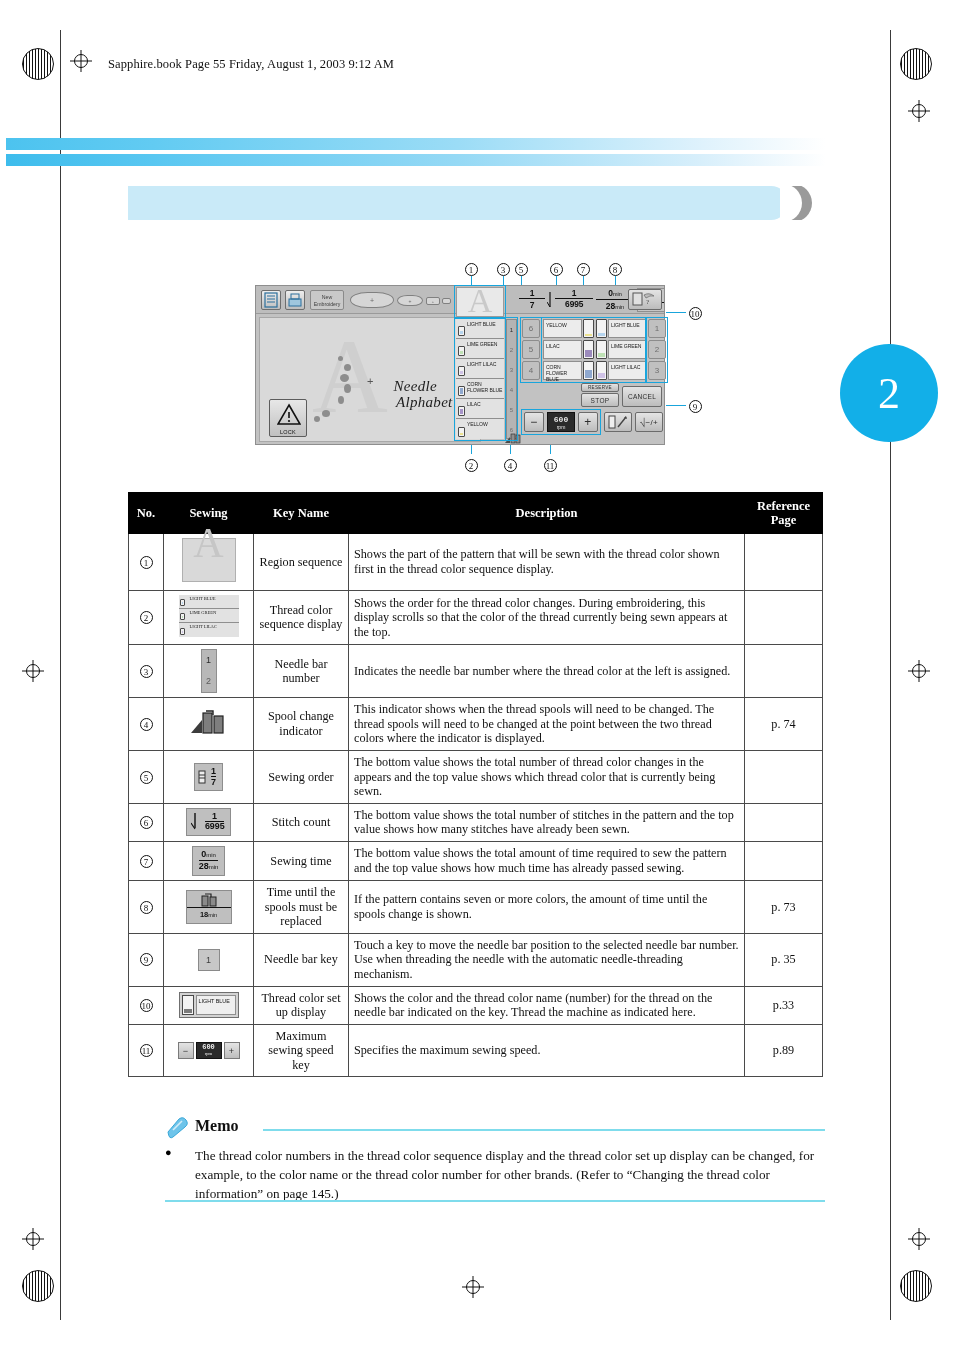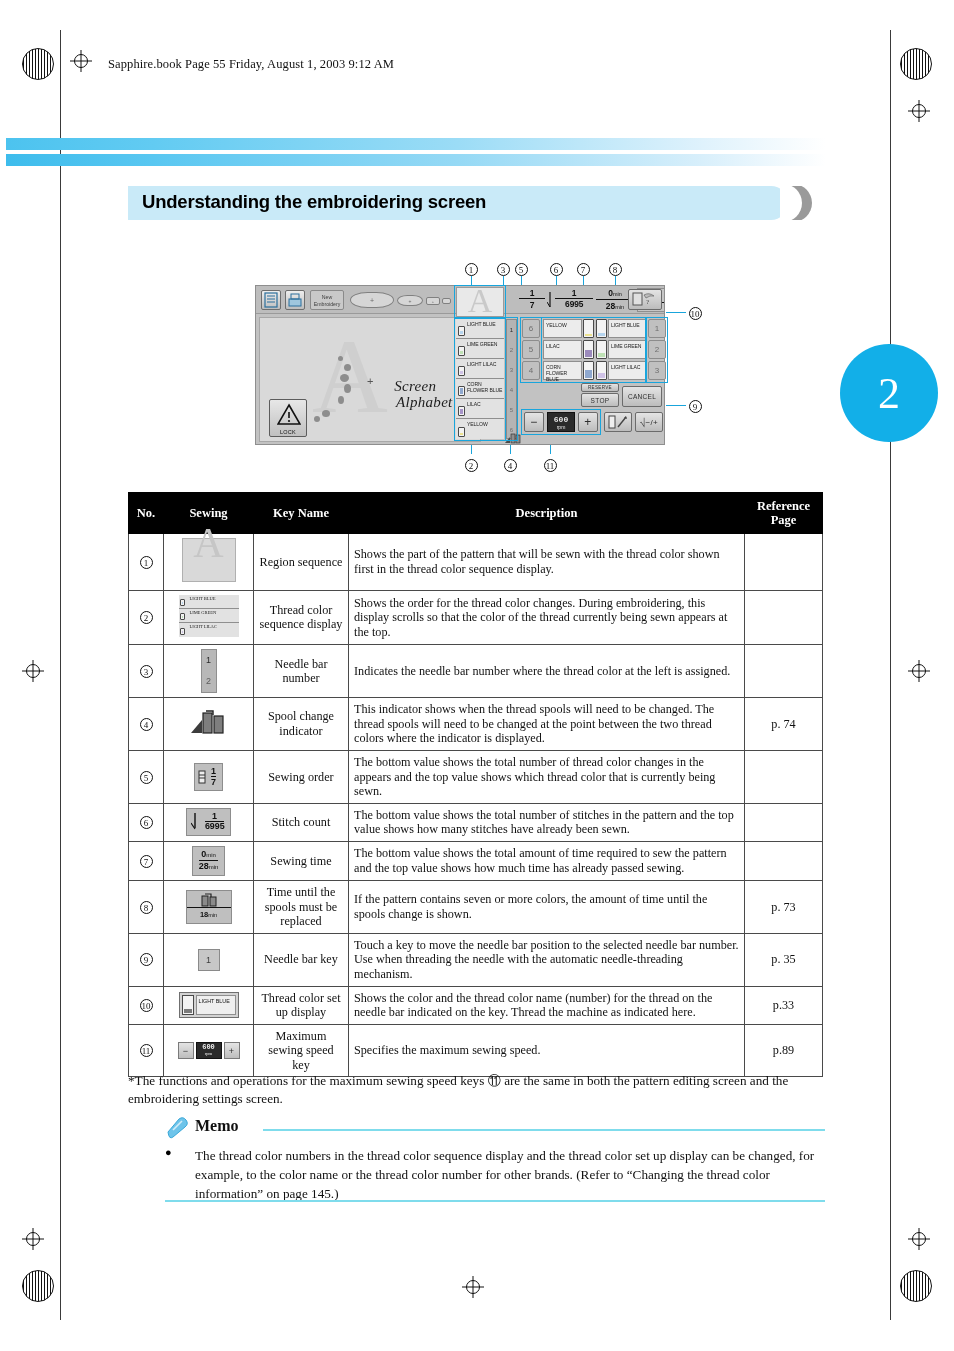--- a/index.html
+++ b/index.html
@@ -415,21 +415,20 @@
 
   <div class="topbar1"></div>
   <div class="topbar2"></div>
 
   <div class="heading-wrap">
     <div class="heading-bg"></div>
     <div class="heading-moon">
       <div class="m1"></div>
         <div class="m2"></div>
     </div>
-    <div class="heading-text">Understanding the embroidering screen</div>
   </div>
 
 
   <div class="chapnum">
     <span>2</span>
   </div>
 
   <div class="figure">
 
     <div class="callout" style="left:213px;top:0;">
@@ -561,21 +560,21 @@
         <div class="glyphA">A</div>
         <div class="speck" style="left:78px;top:38px;width:5px;height:5px;"></div>
         <div class="speck" style="left:84px;top:46px;width:7px;height:7px;"></div>
         <div class="speck" style="left:80px;top:56px;width:9px;height:8px;"></div>
         <div class="speck" style="left:84px;top:66px;width:7px;height:9px;"></div>
         <div class="speck" style="left:78px;top:78px;width:6px;height:8px;"></div>
         <div class="speck" style="left:62px;top:92px;width:8px;height:7px;"></div>
         <div class="speck" style="left:54px;top:98px;width:6px;height:6px;"></div>
         <div class="crossmark">+</div>
         <div class="floral">
-          <div>Screen</div>
+          <div>Needle</div>
           <div style="padding-left:18px;">Alphabet</div>
         </div>
         <div class="lockbtn">
           <svg width="24" height="24" viewBox="0 0 24 24">
               <polygon points="12,2 23,21 1,21" fill="none" stroke="#111" stroke-width="1.6"></polygon>
               <line x1="12" y1="9" x2="12" y2="15" stroke="#111" stroke-width="1.6"></line>
               <circle cx="12" cy="18" r="1.1" fill="#111"></circle>
             </svg>
           <div class="ltxt">LOCK</div>
         </div>
@@ -902,21 +901,20 @@
           </span>
         </td>
         <td class="c-key">Maximum sewing speed key</td>
         <td class="c-desc">Specifies the maximum sewing speed.</td>
         <td class="c-ref">p.89</td>
       </tr>
 
     </tbody>
   </table>
 
-  <div class="footnote">*The functions and operations for the maximum sewing speed keys ⑪ are the same in both the pattern editing screen and the embroidering settings screen.</div>
 
   <div class="memo-wrap">
     <div class="memo-head">
       <svg width="26" height="24" viewBox="0 0 26 24" style="position:absolute;left:0;top:0;">
         <path d="M3 16 L14 3 q4 -3 7 1 q3 4 -1 7 L8 21 q-4 3 -5 -5 z" fill="#6ec4ea" stroke="#3aa8d8" stroke-width="1"></path>
         <path d="M8 14 L17 5" stroke="#ffffff" stroke-width="1.6" opacity=".7"></path>
       </svg>
       <div class="memo-title">Memo</div>
       <div class="memo-rule"></div>
     </div>

